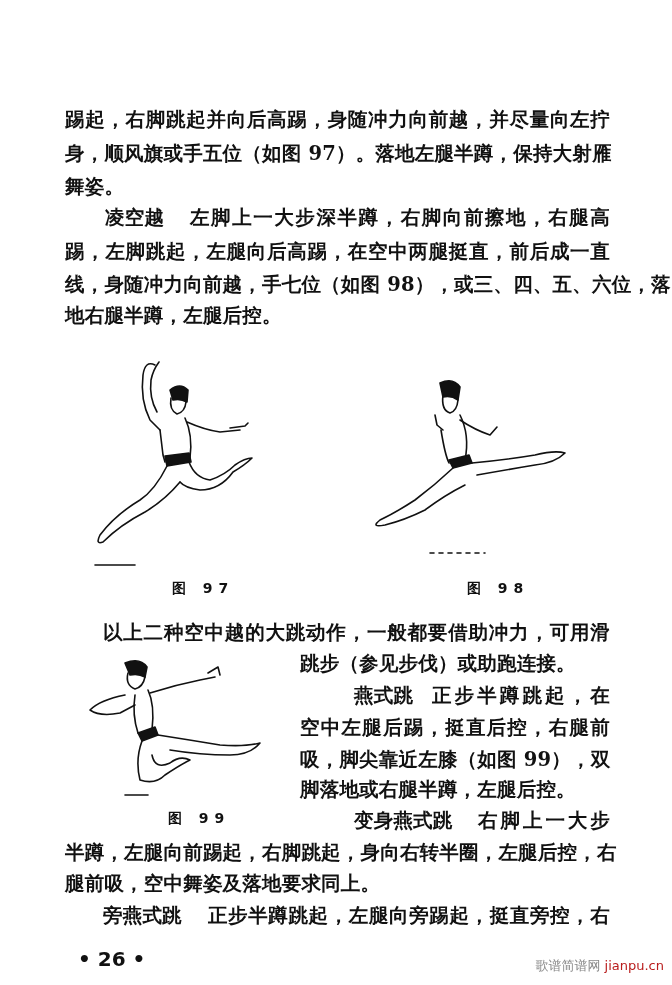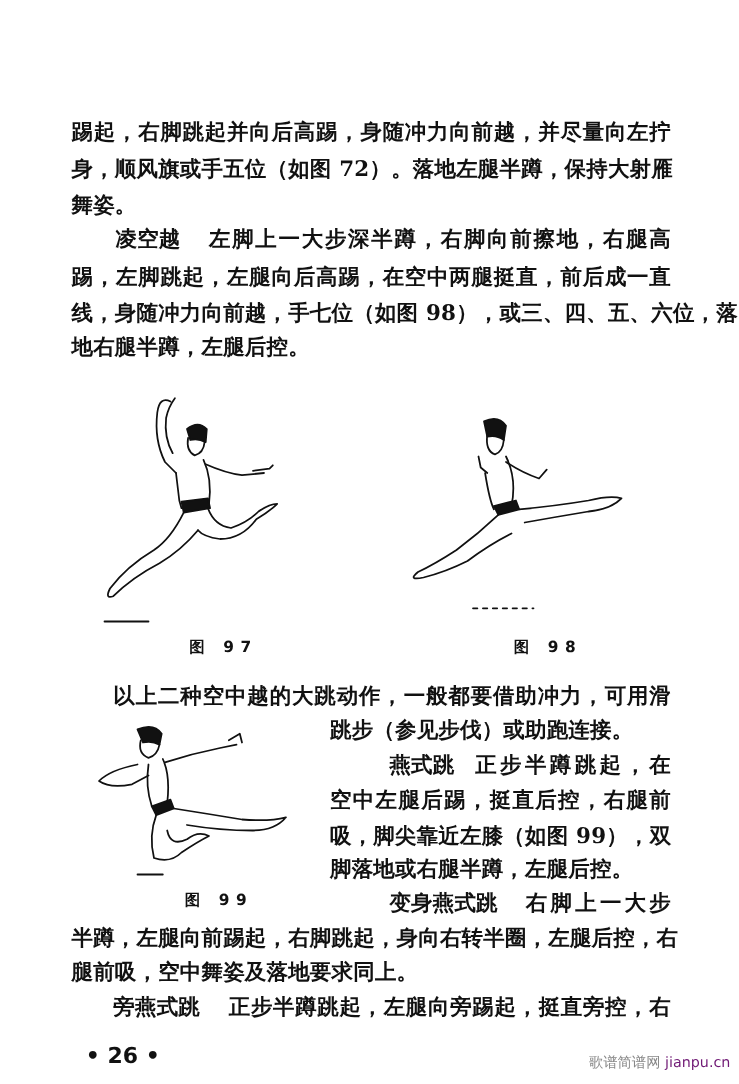--- a/index.html
+++ b/index.html
@@ -8,29 +8,29 @@
   .line { position:absolute; font-size:19.5px; line-height:26px; white-space:nowrap;
           font-weight:bold; letter-spacing:0.2px; }
   .full { left:65px; width:545px; text-align:justify; text-align-last:justify; }
   .ind  { left:103px; width:507px; text-align:justify; text-align-last:justify; }
   .right-full { left:300px; width:310px; text-align:justify; text-align-last:justify; }
   .last { text-align-last:left; }
   .caption { position:absolute; font-size:14px; font-weight:bold; font-family:"DejaVu Sans",sans-serif; letter-spacing:6px; }
   .figure { position:absolute; }
   .pageno { position:absolute; left:78px; top:947px; font-size:20px; font-weight:bold; font-family:"DejaVu Sans",sans-serif; }
   .watermark { position:absolute; right:8px; bottom:10px; font-size:13px; color:#888; font-family:"DejaVu Sans",sans-serif; }
-  .watermark .domain { color:#701a75; }
+  .watermark .domain { color:#b91c1c; }
   svg path, svg line, svg ellipse { fill:none; stroke:#111; stroke-width:1.6; stroke-linecap:round; stroke-linejoin:round; }
   svg .solid { fill:#111; stroke:#111; }
 </style>
 </head>
 <body>
 
 <div class="line full" style="top:107px">踢起，右脚跳起并向后高踢，身随冲力向前越，并尽量向左拧</div>
-<div class="line full" style="top:141px">身，顺风旗或手五位（如图 72）。落地左腿半蹲，保持大射雁</div>
+<div class="line full" style="top:141px">身，顺风旗或手五位（如图 97）。落地左腿半蹲，保持大射雁</div>
 <div class="line full last" style="top:174px">舞姿。</div>
 
 <div class="line" style="top:205px;left:105px;text-align:right;">凌空越</div>
 <div class="line" style="top:205px;left:190px;width:420px;text-align:justify;text-align-last:justify;">左脚上一大步深半蹲，右脚向前擦地，右腿高</div>
 <div class="line full" style="top:239px">踢，左脚跳起，左腿向后高踢，在空中两腿挺直，前后成一直</div>
 <div class="line full" style="top:272px">线，身随冲力向前越，手七位（如图 98），或三、四、五、六位，落</div>
 <div class="line full last" style="top:303px">地右腿半蹲，左腿后控。</div>
 
 <div class="figure" style="left:85px;top:350px;width:200px;height:220px;">
   <svg width="200" height="220" viewBox="0 0 200 220">

